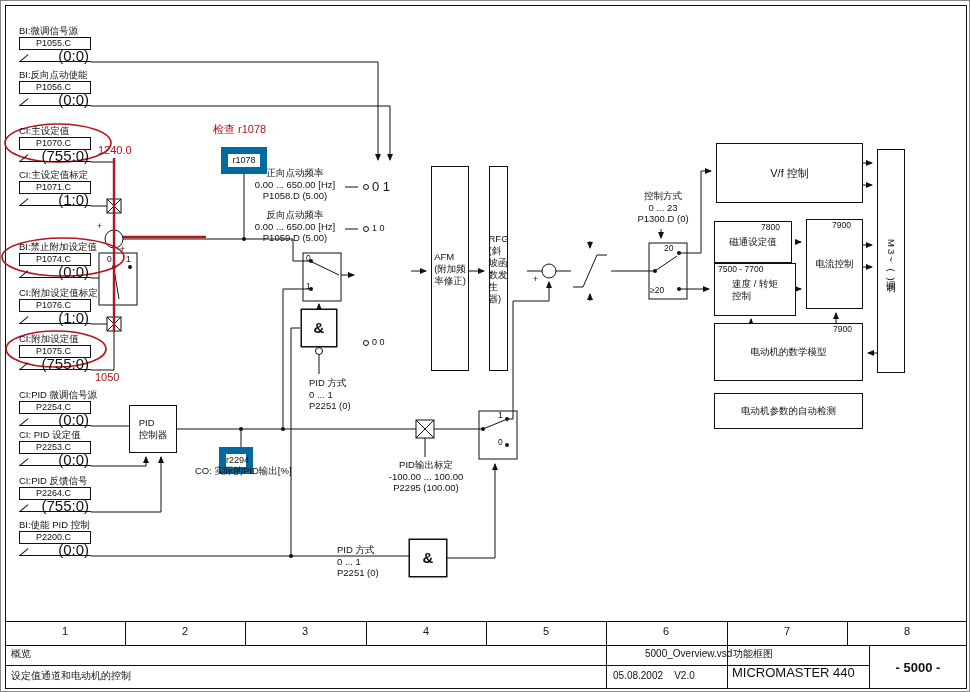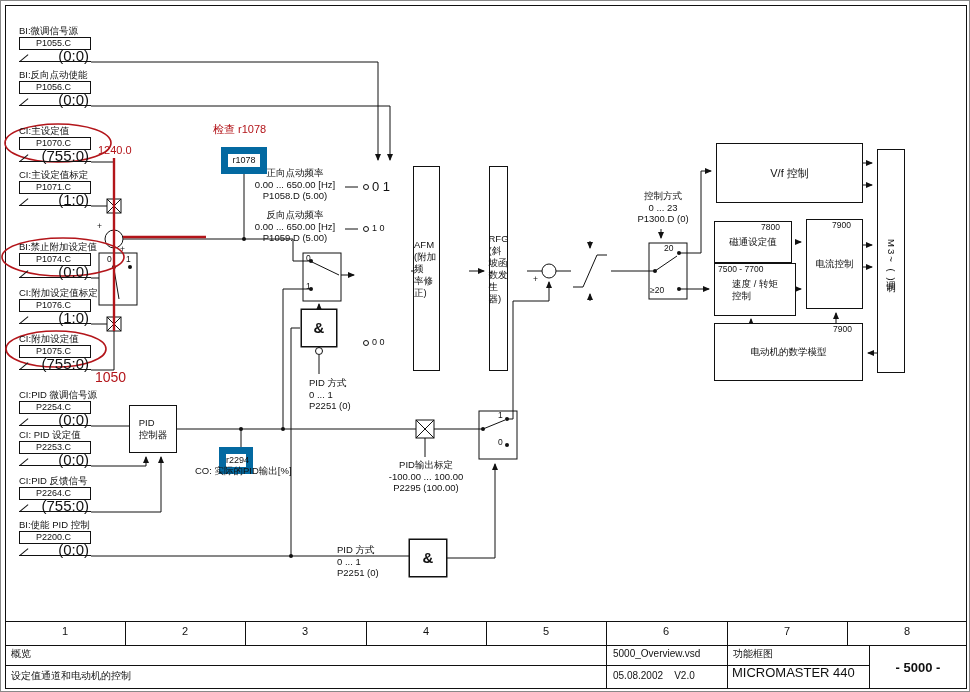--- a/index.html
+++ b/index.html
@@ -190,37 +190,37 @@
   <div class="cval">(755:0)</div>
 </div>
 <div class="a conn" style="left:18px;top:518px">
   <div class="clabel">BI:使能 PID 控制</div>
   <div class="cbox">P2200.C</div>
   <div class="cval">(0:0)</div>
 </div>
 
 <div class="a t red" style="left:212px;top:123px;font-size:11px">检查 r1078</div>
 <div class="a t red" style="left:97px;top:144px;font-size:11px">1240.0</div>
-<div class="a t red" style="left:94px;top:371px;font-size:14px">1050</div>
+<div class="a t red" style="left:94px;top:371px;font-size:11px">1050</div>
 
 <div class="a tap" style="left:220px;top:146px;width:46px">r1078</div>
 <div class="a tap" style="left:218px;top:446px;width:34px">r2294</div>
 <div class="a t" style="left:194px;top:464px">CO: 实际的PID输出[%]</div>
 
 <div class="a pre c" style="left:236px;top:166px;width:116px">正向点动频率
 0.00 ... 650.00  [Hz]
 P1058.D (5.00)</div>
 <div class="a pre c" style="left:236px;top:208px;width:116px">反向点动频率
 0.00 ... 650.00  [Hz]
 P1059.D (5.00)</div>
 
 <div class="a t" style="left:371px;top:180px;font-size:13px">0  1</div>
 <div class="a t" style="left:371px;top:222px;font-size:9px">1  0</div>
 <div class="a t" style="left:371px;top:336px;font-size:9px">0  0</div>
-<div class="a blk pre" style="left:412px;top:165px;width:27px;height:205px">AFM
+<div class="a blk pre" style="left:430px;top:165px;width:38px;height:205px">AFM
 (附加频
 率修正)</div>
 <div class="a blk pre" style="left:488px;top:165px;width:19px;height:205px">RFG
 (斜坡函
 数发生
 器)</div>
 
 <div class="a blk pre" style="left:128px;top:404px;width:48px;height:48px">PID
 控制器</div>
 <div class="a pre" style="left:308px;top:376px">PID 方式
@@ -256,20 +256,21 @@
 <div class="a blk" style="left:715px;top:142px;width:147px;height:60px;font-size:11px">V/f 控制</div>
 <div class="a blk" style="left:713px;top:220px;width:78px;height:42px">磁通设定值</div>
 <div class="a numl" style="left:760px;top:222px">7800</div>
 <div class="a blk pre" style="left:713px;top:262px;width:82px;height:53px">速度 / 转矩
 控制</div>
 <div class="a numl" style="left:717px;top:264px">7500 - 7700</div>
 <div class="a blk" style="left:805px;top:218px;width:57px;height:90px">电流控制</div>
 <div class="a numl" style="left:831px;top:220px">7900</div>
 <div class="a blk" style="left:713px;top:322px;width:149px;height:58px">电动机的数学模型</div>
 <div class="a numl" style="left:832px;top:324px">7900</div>
+<div class="a blk" style="left:713px;top:392px;width:149px;height:36px">电动机参数的自动检测</div>
 <div class="a blk" style="left:876px;top:148px;width:28px;height:224px">
   <span class="vert">M3~ (调制)</span>
 </div>
 
 <div class="hl" style="left:4px;top:620px;width:962px"></div>
 <div class="hl" style="left:4px;top:644px;width:962px"></div>
 <div class="hl" style="left:4px;top:664px;width:864px"></div>
 <div class="vl" style="left:124px;top:620px;height:24px"></div>
 <div class="vl" style="left:244px;top:620px;height:24px"></div>
 <div class="vl" style="left:365px;top:620px;height:24px"></div>
@@ -282,20 +283,20 @@
 <div class="vl" style="left:868px;top:644px;height:44px"></div>
 <div class="colnum" style="left:4px;top:624px">1</div>
 <div class="colnum" style="left:124px;top:624px">2</div>
 <div class="colnum" style="left:244px;top:624px">3</div>
 <div class="colnum" style="left:365px;top:624px">4</div>
 <div class="colnum" style="left:485px;top:624px">5</div>
 <div class="colnum" style="left:605px;top:624px">6</div>
 <div class="colnum" style="left:726px;top:624px">7</div>
 <div class="colnum" style="left:846px;top:624px">8</div>
 <div class="tbt" style="left:10px;top:647px">概览</div>
-<div class="tbt" style="left:612px;top:647px">5000_Overview.vsd</div>
+<div class="tbt" style="left:644px;top:647px">5000_Overview.vsd</div>
 <div class="tbt" style="left:732px;top:647px">功能框图</div>
 <div class="tbt" style="left:10px;top:669px">设定值通道和电动机的控制</div>
 <div class="tbt" style="left:612px;top:669px">05.08.2002    V2.0</div>
 <div class="tbt" style="left:731px;top:666px;font-size:13px">MICROMASTER 440</div>
 <div class="a" style="left:868px;top:644px;width:98px;height:44px;display:flex;align-items:center;justify-content:center;font-size:13px;font-weight:bold">- 5000 -</div>
 
 </div>
 
 </body></html>

